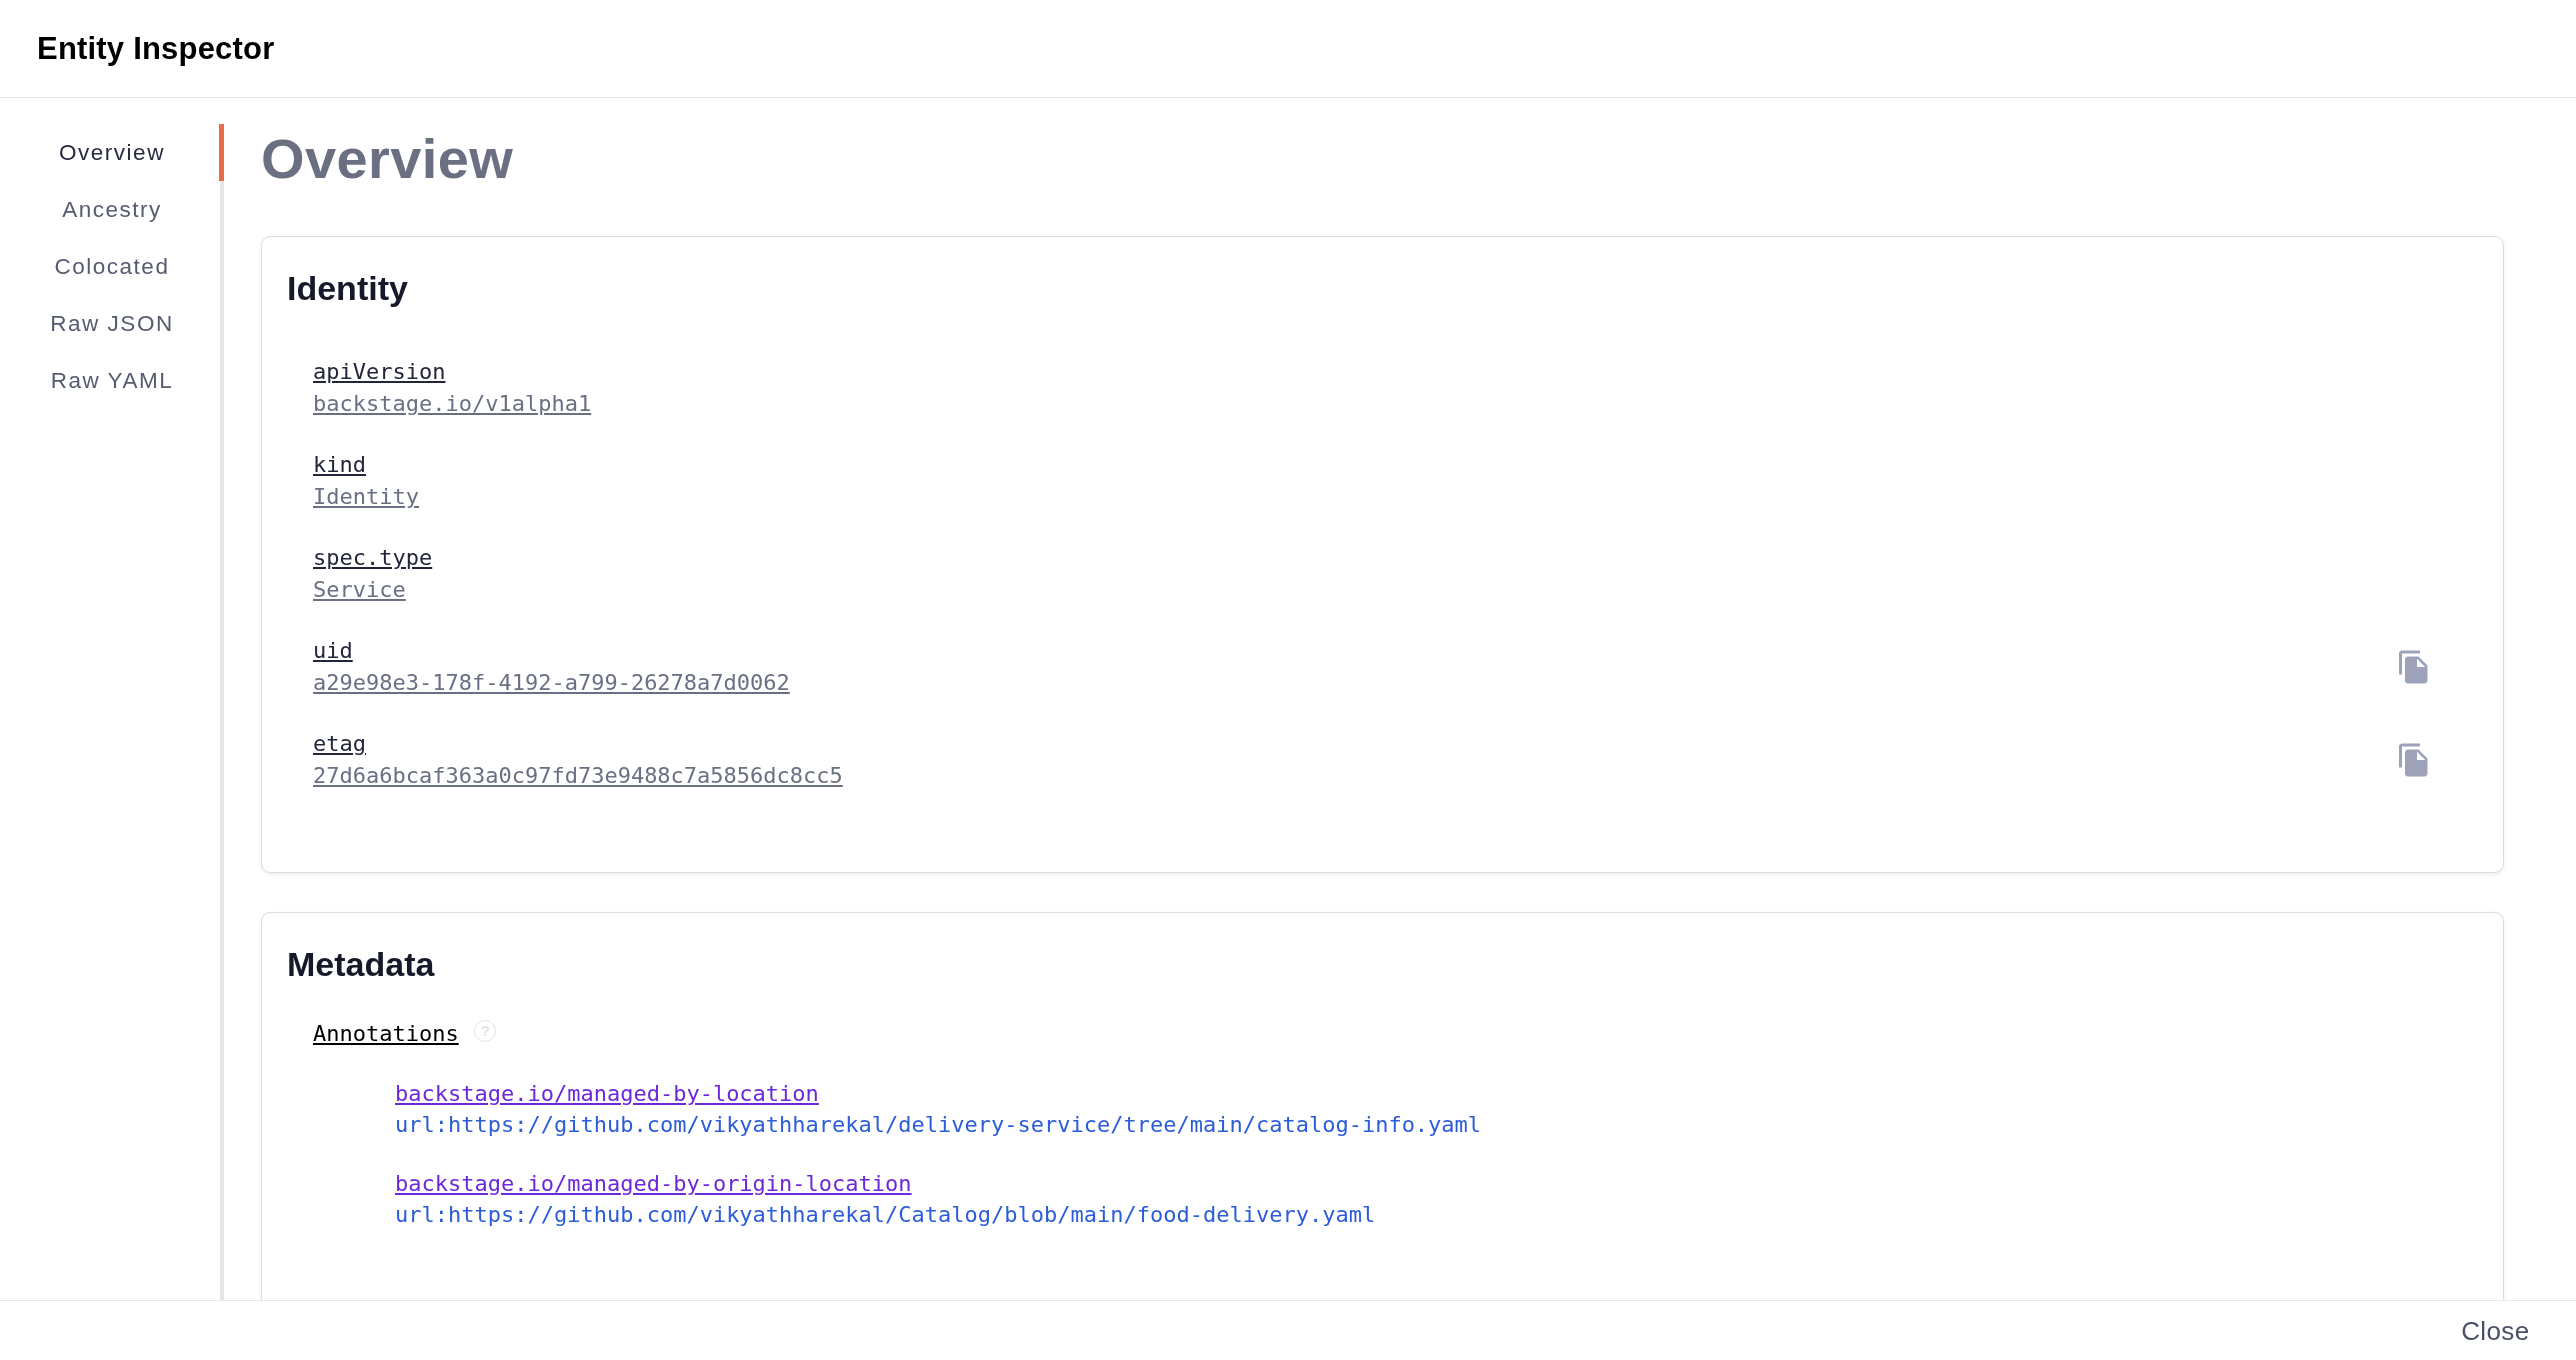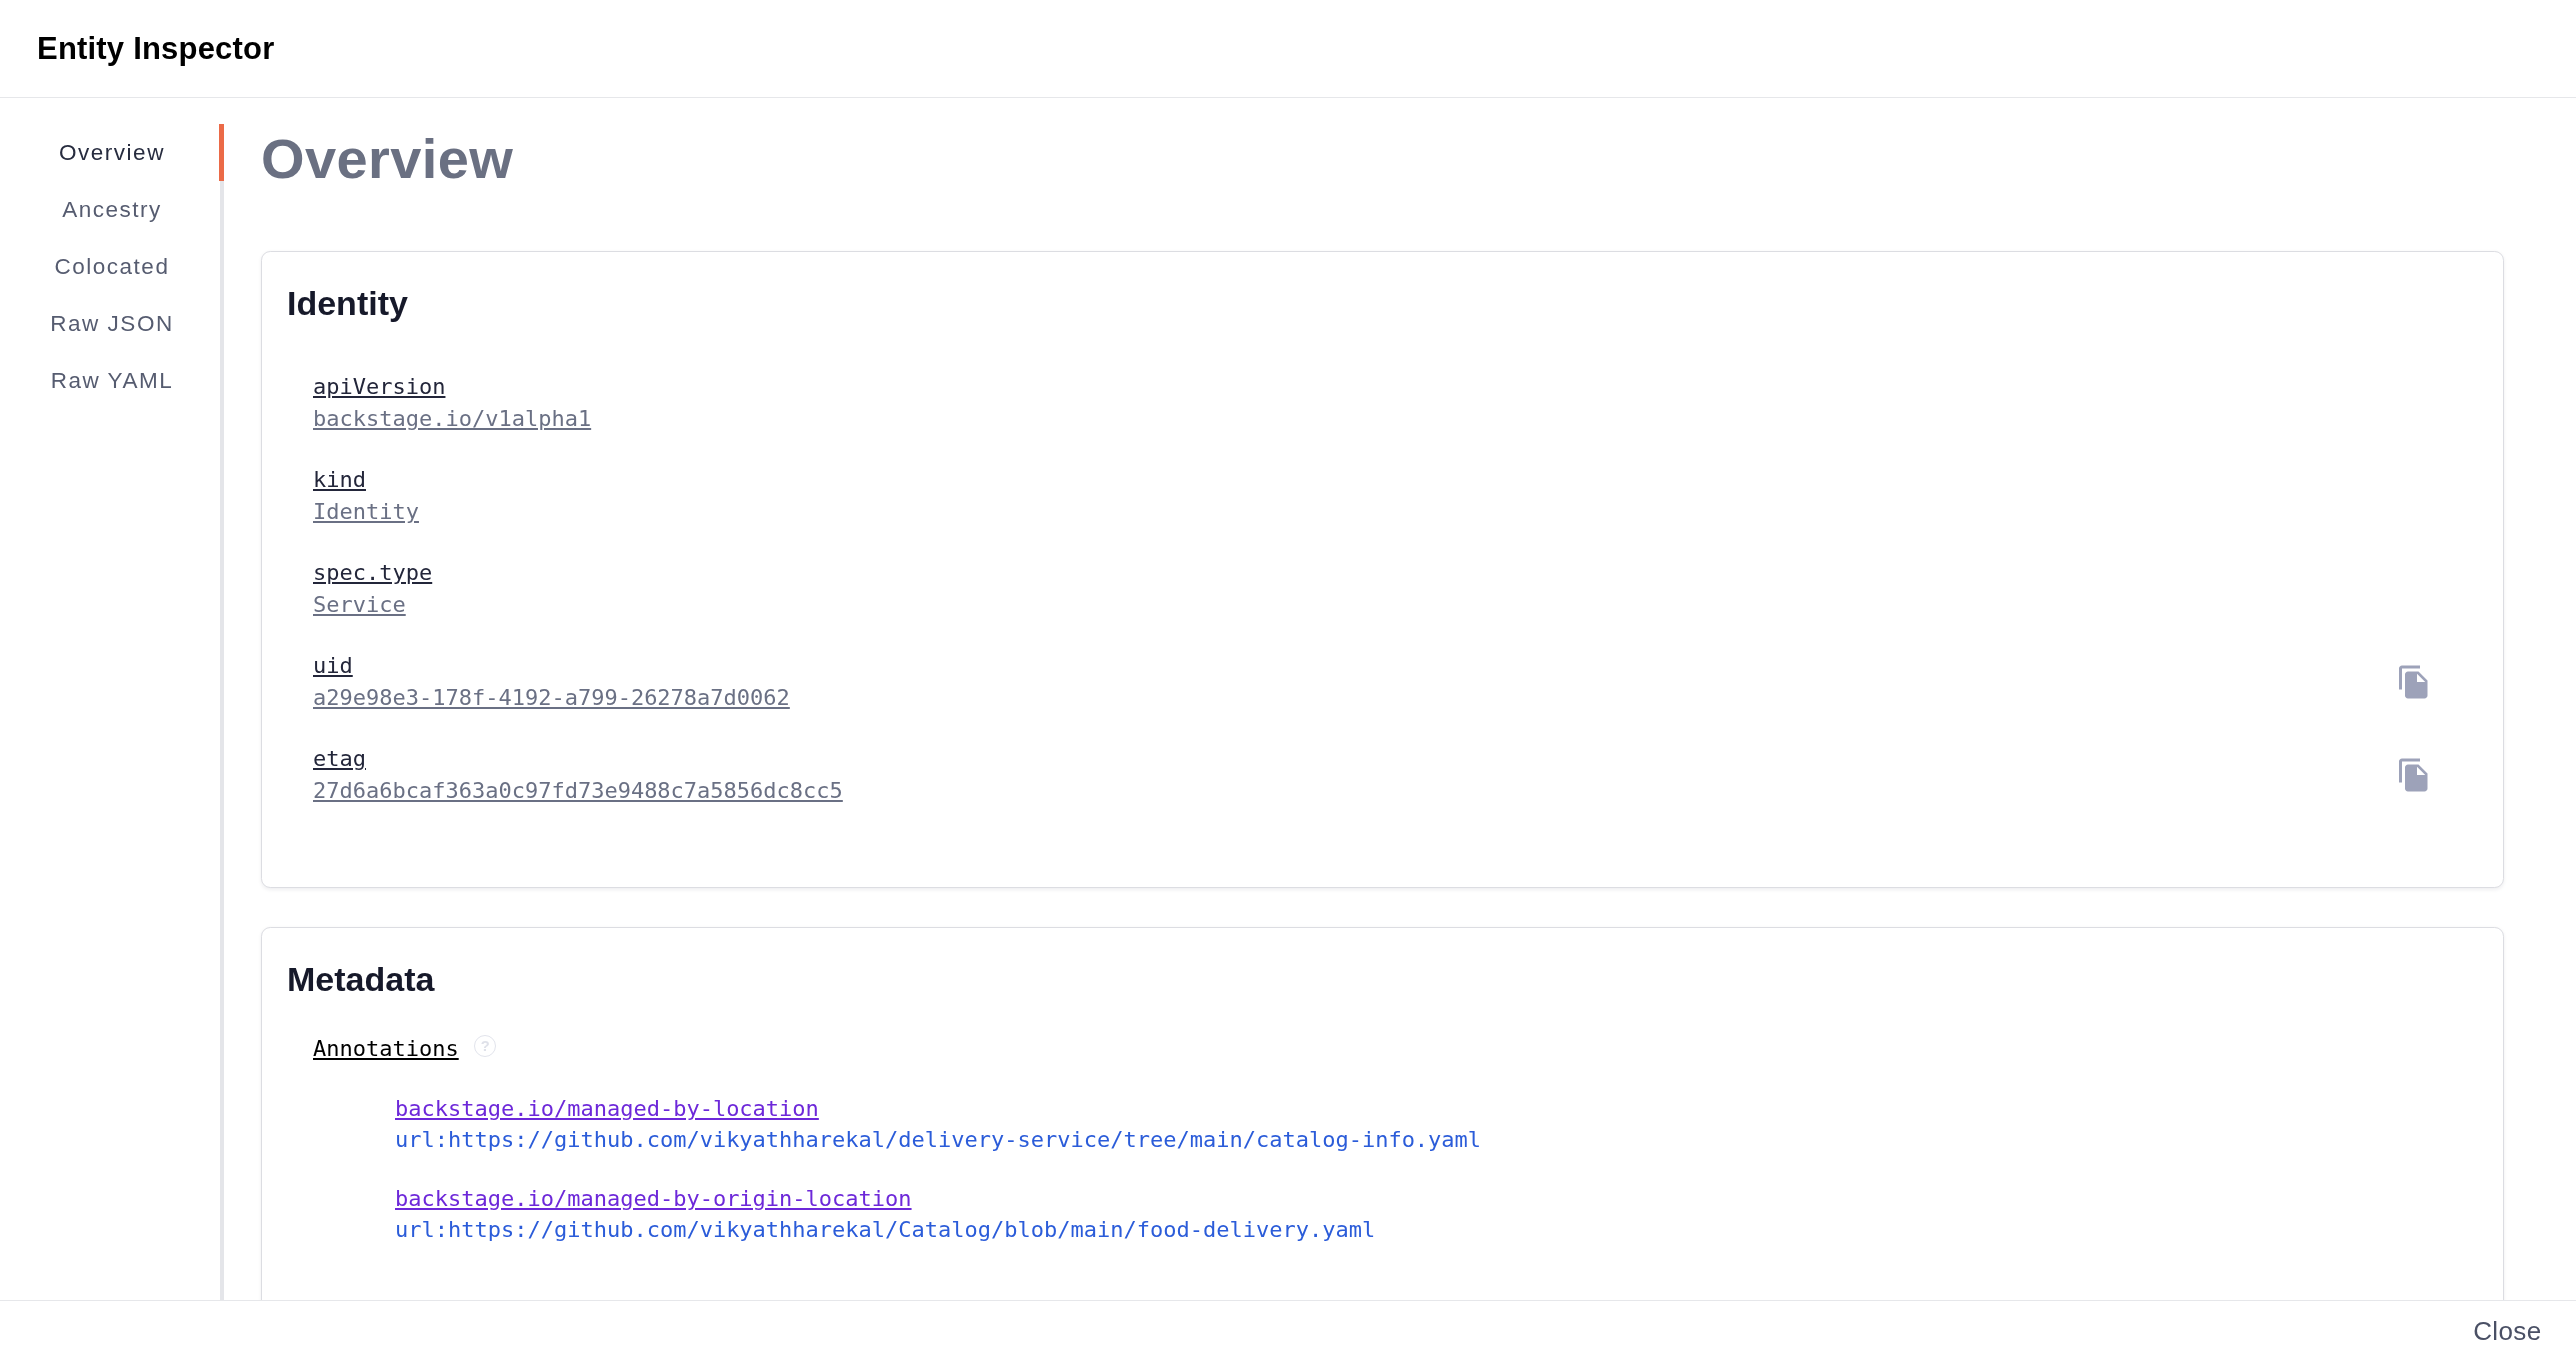--- a/index.html
+++ b/index.html
@@ -45,21 +45,21 @@
   h1.page-heading {
     margin: 0; font-size: 56px; font-weight: 700;
     color: #6a7082; line-height: 1.18; letter-spacing: 0.4px;
   }
 
   .card {
     border: 1.5px solid #dcdde2; border-radius: 9.3px; background: #fff;
     box-shadow: 0 1.5px 3.9px rgba(30,34,60,0.07);
     padding: 31px 28px 50px 25px;
   }
-  .card.identity { margin-top: 59px; }
+  .card.identity { margin-top: 44px; }
   .card.metadata { margin-top: 39px; padding-bottom: 155px; }
   .card h2 { margin: 0; font-size: 34px; font-weight: 700; color: #16192a; line-height: 1.2; }
 
   .mono { font-family: "DejaVu Sans Mono", monospace; font-size: 22px; line-height: 29.4px; text-decoration: underline; }
 
   
   .fields { margin: 48px 0 0 26px; }
   .field { display: flex; align-items: center; margin-bottom: 31px; min-height: 62px; }
   .field-text { display: flex; flex-direction: column; position: relative; }
   .f-label { color: #23263a; }
@@ -91,21 +91,21 @@
   .annotation-list { margin: 31px 0 0 108px; }
   .annotation { margin-bottom: 29.4px; }
   .a-key { color: #6d28d9; }
   .a-value { color: #2b5cd9; margin-top: 1.5px; display: inline-block; text-decoration: none; cursor: pointer; }
 
   
   .footer {
     flex: 0 0 61px; height: 61px;
     border-top: 1.5px solid #e6e7ea;
     display: flex; align-items: center; justify-content: flex-end;
-    padding-right: 22px; background: #fff;
+    padding-right: 34px; background: #fff;
   }
   .close-btn {
     background: none; border: none; cursor: pointer;
     font-family: "Liberation Sans", sans-serif;
     font-size: 26px; color: #4a5065; letter-spacing: 0.4px; padding: 7.7px 12.4px;
   }
 </style>
 </head>
 <body>
 

